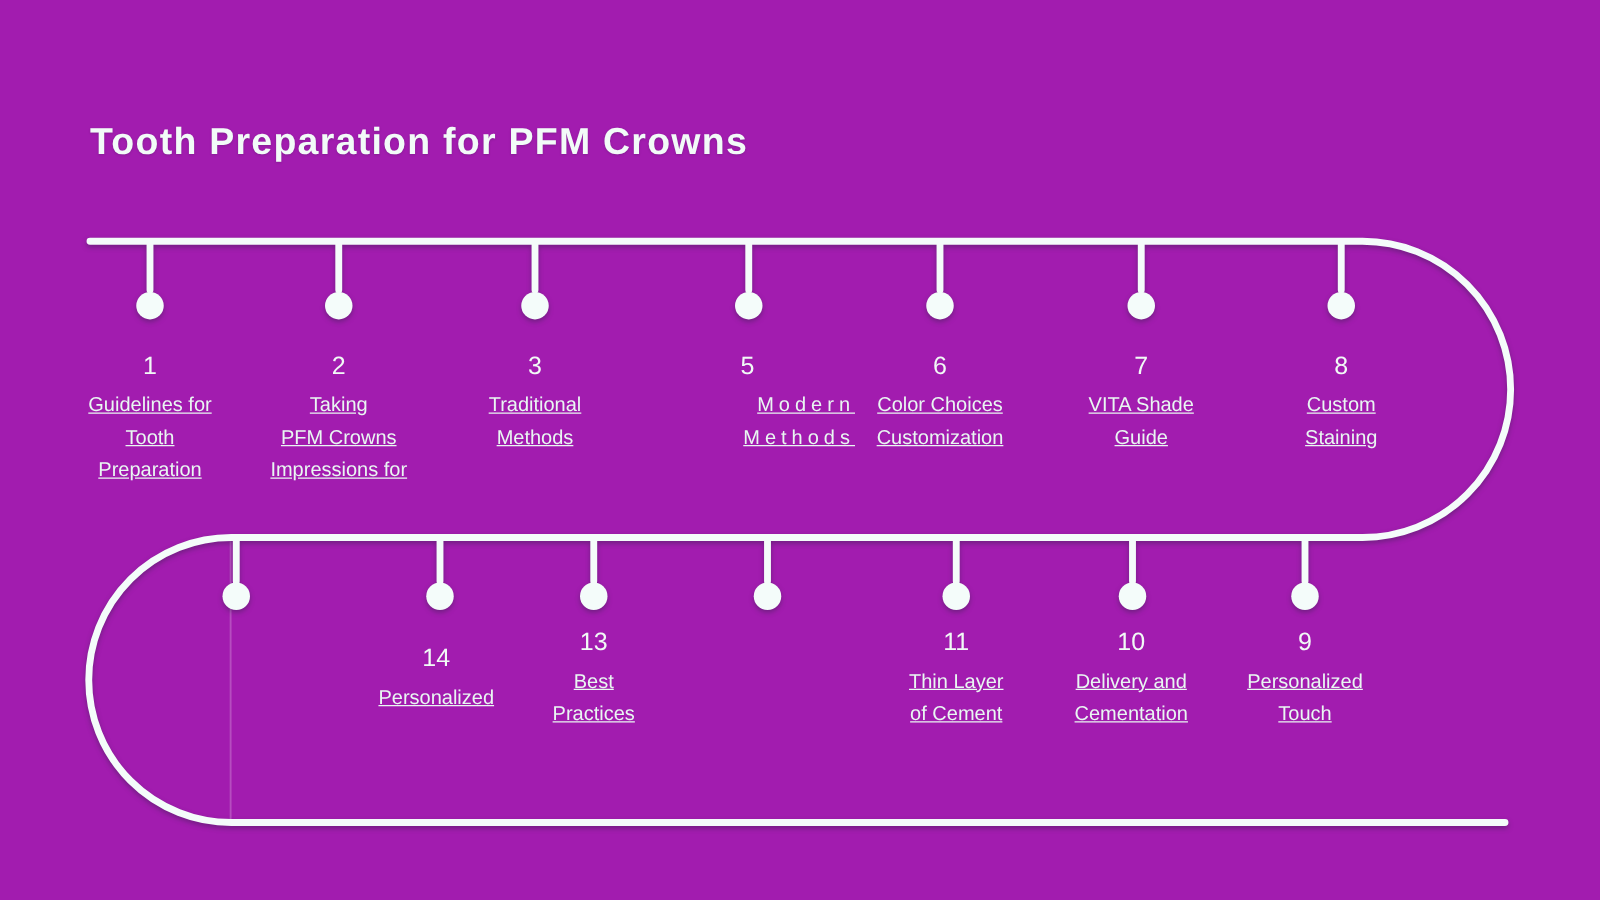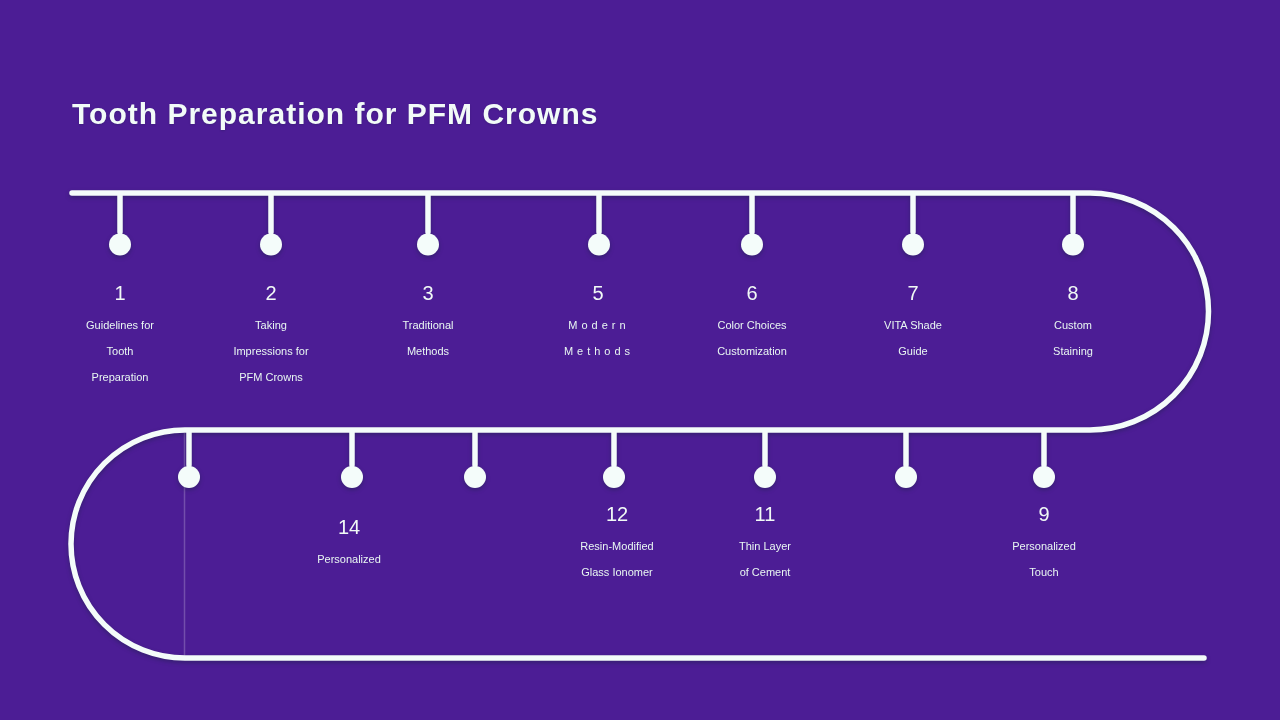--- a/index.html
+++ b/index.html
@@ -1,19 +1,19 @@
 <!DOCTYPE html>
 <html><head>
 <meta charset="utf-8">
 <style>
   html,body{margin:0;padding:0;}
   .stage{
     position:relative;
     width:1280px;height:720px;
-    background:#4c1d95;
+    background:#a21caf;
     overflow:hidden;
     font-family:"Liberation Sans", sans-serif;
   }
   .title{
     position:absolute;
     left:72px;top:97px;
     margin:0;
     font-size:30px;
     font-weight:800;
     letter-spacing:1px;
@@ -28,30 +28,31 @@
     text-align:center;
     color:#E9F7F2;
   }
   .item .num{
     font-size:20px;
     line-height:28px;
     margin-bottom:5px;
     color:#F1FAF6;
   }
   .item .line{
-    font-size:11px;
+    font-size:16px;
     line-height:26px;
+    text-decoration:underline;
   }
   .row-top{top:279px;}
   .row-bottom{
     top:478px;height:128px;
     display:flex;flex-direction:column;justify-content:center;
   }
   .spaced .num{letter-spacing:2px;}
-  .spaced .line{letter-spacing:4px;}
+  .spaced .line{letter-spacing:4px;text-align:right;}
   
   .t1{left:35px}.t2{left:186px}.t3{left:343px}.t4{left:514px}
   .t5{left:667px}.t6{left:828px}.t7{left:988px}
   
   .b1{left:98px;width:190px}.b2{left:264px}.b3{left:390px}.b4{left:532px}
   .b5{left:680px}.b6{left:820px}.b7{left:959px}
 </style>
 </head>
 <body>
 
@@ -94,22 +95,22 @@
 
   <div class="item row-top t1">
     <div class="num">1</div>
     <div class="line">Guidelines for</div>
     <div class="line">Tooth</div>
     <div class="line">Preparation</div>
   </div>
   <div class="item row-top t2">
     <div class="num">2</div>
     <div class="line">Taking</div>
+    <div class="line">PFM Crowns</div>
     <div class="line">Impressions for</div>
-    <div class="line">PFM Crowns</div>
   </div>
   <div class="item row-top t3">
     <div class="num">3</div>
     <div class="line">Traditional</div>
     <div class="line">Methods</div>
   </div>
   <div class="item row-top t4 spaced">
     <div class="num">5</div>
     <div class="line">Modern</div>
     <div class="line">Methods</div>
@@ -127,29 +128,34 @@
   <div class="item row-top t7">
     <div class="num">8</div>
     <div class="line">Custom</div>
     <div class="line">Staining</div>
   </div>
 
   <div class="item row-bottom b2">
     <div class="num">14</div>
     <div class="line">Personalized</div>
   </div>
-  <div class="item row-bottom b4">
-    <div class="num">12</div>
-    <div class="line">Resin-Modified</div>
-    <div class="line">Glass Ionomer</div>
+  <div class="item row-bottom b3">
+    <div class="num">13</div>
+    <div class="line">Best</div>
+    <div class="line">Practices</div>
   </div>
   <div class="item row-bottom b5">
     <div class="num">11</div>
     <div class="line">Thin Layer</div>
     <div class="line">of Cement</div>
+  </div>
+  <div class="item row-bottom b6">
+    <div class="num">10</div>
+    <div class="line">Delivery and</div>
+    <div class="line">Cementation</div>
   </div>
   <div class="item row-bottom b7">
     <div class="num">9</div>
     <div class="line">Personalized</div>
     <div class="line">Touch</div>
   </div>
 
 </div>
 
 </body></html>

